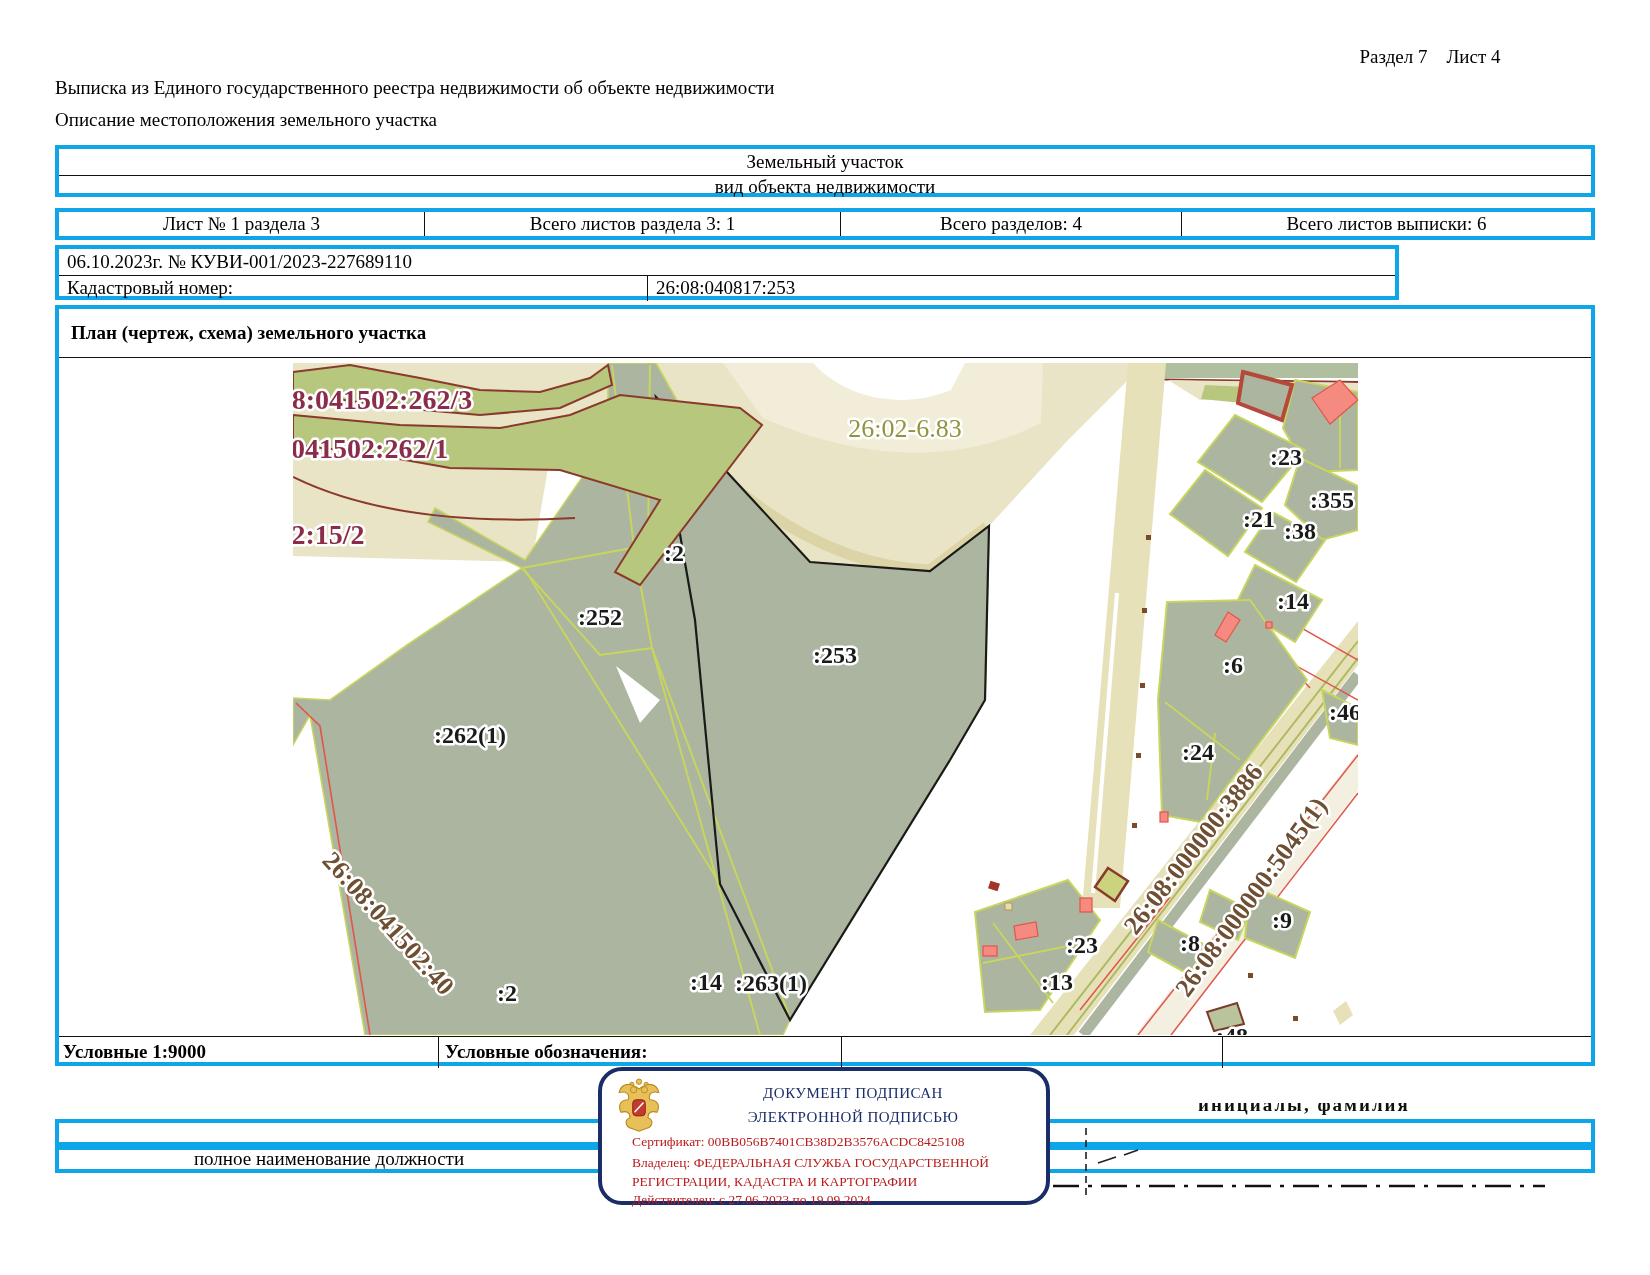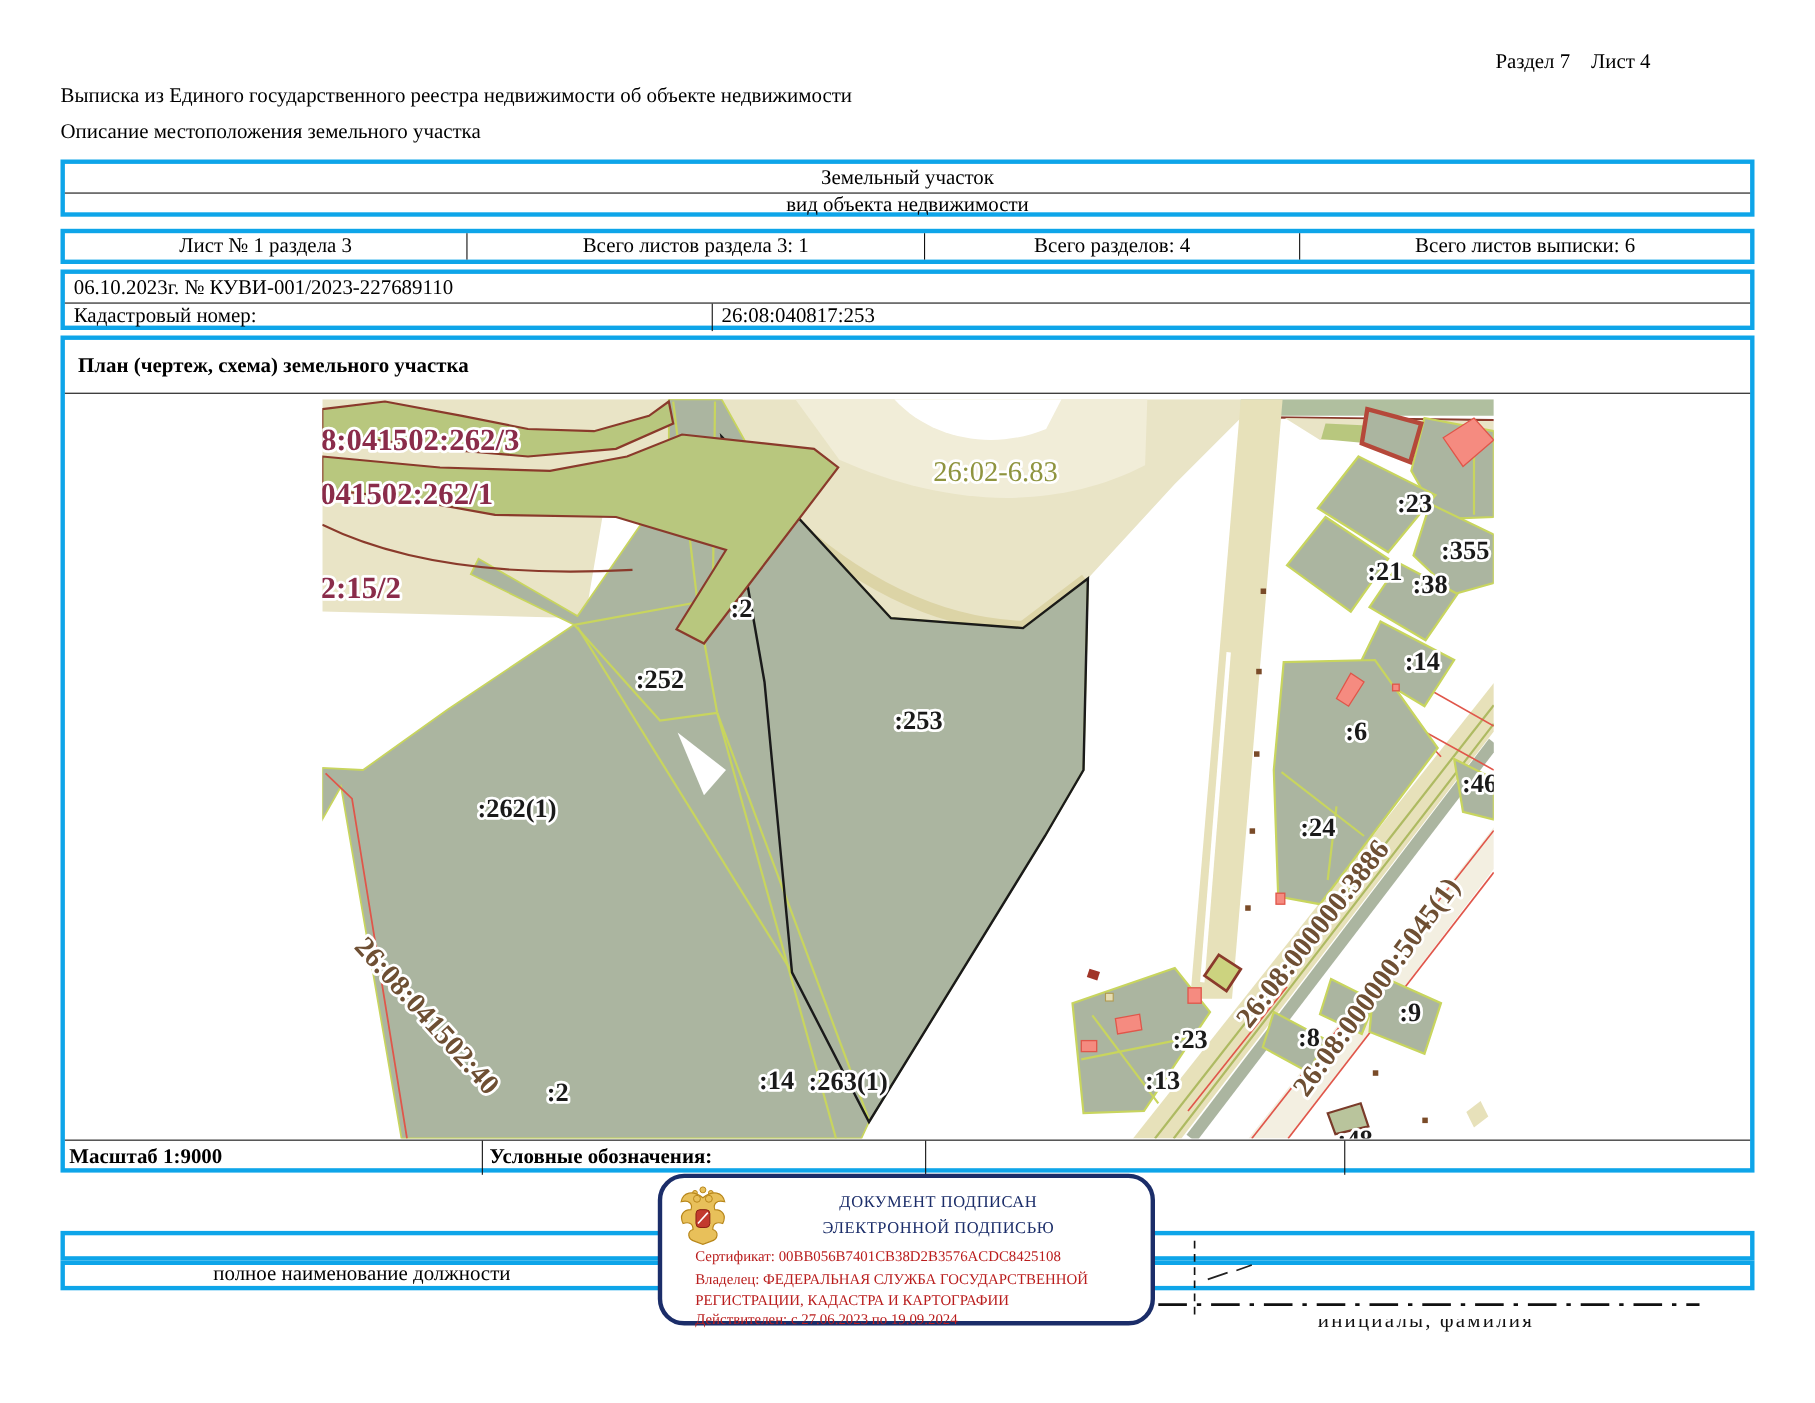--- a/index.html
+++ b/index.html
@@ -12,21 +12,21 @@
   .row-div{border-bottom:1.6px solid #111;}
   .cell-div{border-right:1.6px solid #111;}
   .cellflex{display:flex;align-items:center;justify-content:center;}
   .cellleft{display:flex;align-items:center;justify-content:flex-start;padding-left:8px;}
   
   #map{position:absolute;left:293px;top:363px;width:1065px;height:672px;z-index:1;}
   
   #stamp{left:598px;top:1067px;width:452px;height:138px;border:4px solid #1b2d69;border-radius:24px;background:#fff;z-index:6;padding-left:27px;}
   .stamp-title{position:absolute;left:62px;width:378px;text-align:center;color:#1b2d69;font-size:15px;letter-spacing:.5px;white-space:nowrap;}
   .stamp-det{position:absolute;left:30px;color:#b91c1c;font-size:13.5px;white-space:nowrap;}
-  #name-frag{left:1198px;top:1199px;width:210px;height:15px;overflow:hidden;z-index:3;}
+  #name-frag{left:1198px;top:1103px;width:210px;height:15px;overflow:hidden;z-index:3;font-weight:bold;}
   #name-frag span{display:block;margin-top:-9px;font-size:19px;letter-spacing:2px;color:#111;white-space:nowrap;}
   #overlay{position:absolute;left:0;top:0;width:1650px;height:1275px;z-index:4;pointer-events:none;}
 </style>
 </head>
 <body>
 
 <div class="abs t" style="left:1300px;top:46px;width:260px;text-align:center;white-space:pre;">Раздел 7    Лист 4</div>
 
 <div class="abs t center" style="left:55px;top:77px;width:1540px;">Выписка из Единого государственного реестра недвижимости об объекте недвижимости</div>
 <div class="abs t center" style="left:55px;top:109px;width:1540px;">Описание местоположения земельного участка</div>
@@ -36,33 +36,33 @@
   <div class="cellflex t" style="height:22px;">вид объекта недвижимости</div>
 </div>
 
 <div class="abs tbl" style="left:55px;top:208px;width:1540px;height:32px;display:flex;">
   <div class="cell-div cellflex t" style="width:365px;">Лист № 1 раздела 3</div>
   <div class="cell-div cellflex t" style="width:415px;">Всего листов раздела 3: 1</div>
   <div class="cell-div cellflex t" style="width:340px;">Всего разделов: 4</div>
   <div class="cellflex t" style="flex:1;">Всего листов выписки: 6</div>
 </div>
 
-<div class="abs tbl" style="left:55px;top:245px;width:1540px;height:55px;">
+<div class="abs tbl" style="left:55px;top:245px;width:1344px;height:55px;">
   <div class="row-div cellleft t" style="height:26px;">06.10.2023г. № КУВИ-001/2023-227689110</div>
   <div style="display:flex;height:25px;">
     <div class="cell-div cellleft t" style="width:580px;">Кадастровый номер:</div>
     <div class="cellleft t" style="flex:1;">26:08:040817:253</div>
   </div>
 </div>
 
 <div class="abs tbl" style="left:55px;top:305px;width:1540px;height:761px;z-index:2;font-weight:bold;">
   <div class="row-div cellleft t" style="height:48px;padding-left:12px;">План (чертеж, схема) земельного участка</div>
   <div style="height:678px;"></div>
   <div style="display:flex;height:31px;border-top:1.6px solid #111;">
-    <div class="cell-div cellleft t" style="width:375px;padding-left:4px;">Масштаб 1:9000</div>
+    <div class="cell-div cellleft t" style="width:375px;padding-left:4px;">Условные 1:9000</div>
     <div class="cell-div cellleft t" style="width:396px;padding-left:6px;">Условные обозначения:</div>
     <div class="cell-div" style="width:380px;"></div>
     <div style="flex:1;"></div>
   </div>
 </div>
 
 <svg id="map" viewBox="0 0 1065 672" preserveAspectRatio="none">
 
   <path fill="#e9e4c6" d="M0,0 L355,0 L322,87 L255,105 L239,199 L0,193 Z"></path>
   <path fill="#e9e4c6" d="M307,0 L835,0 L835,17 L775,77 L696,163 L637,208 L517,199 L409,82 L363,34 L327,57 L307,37 Z"></path>

